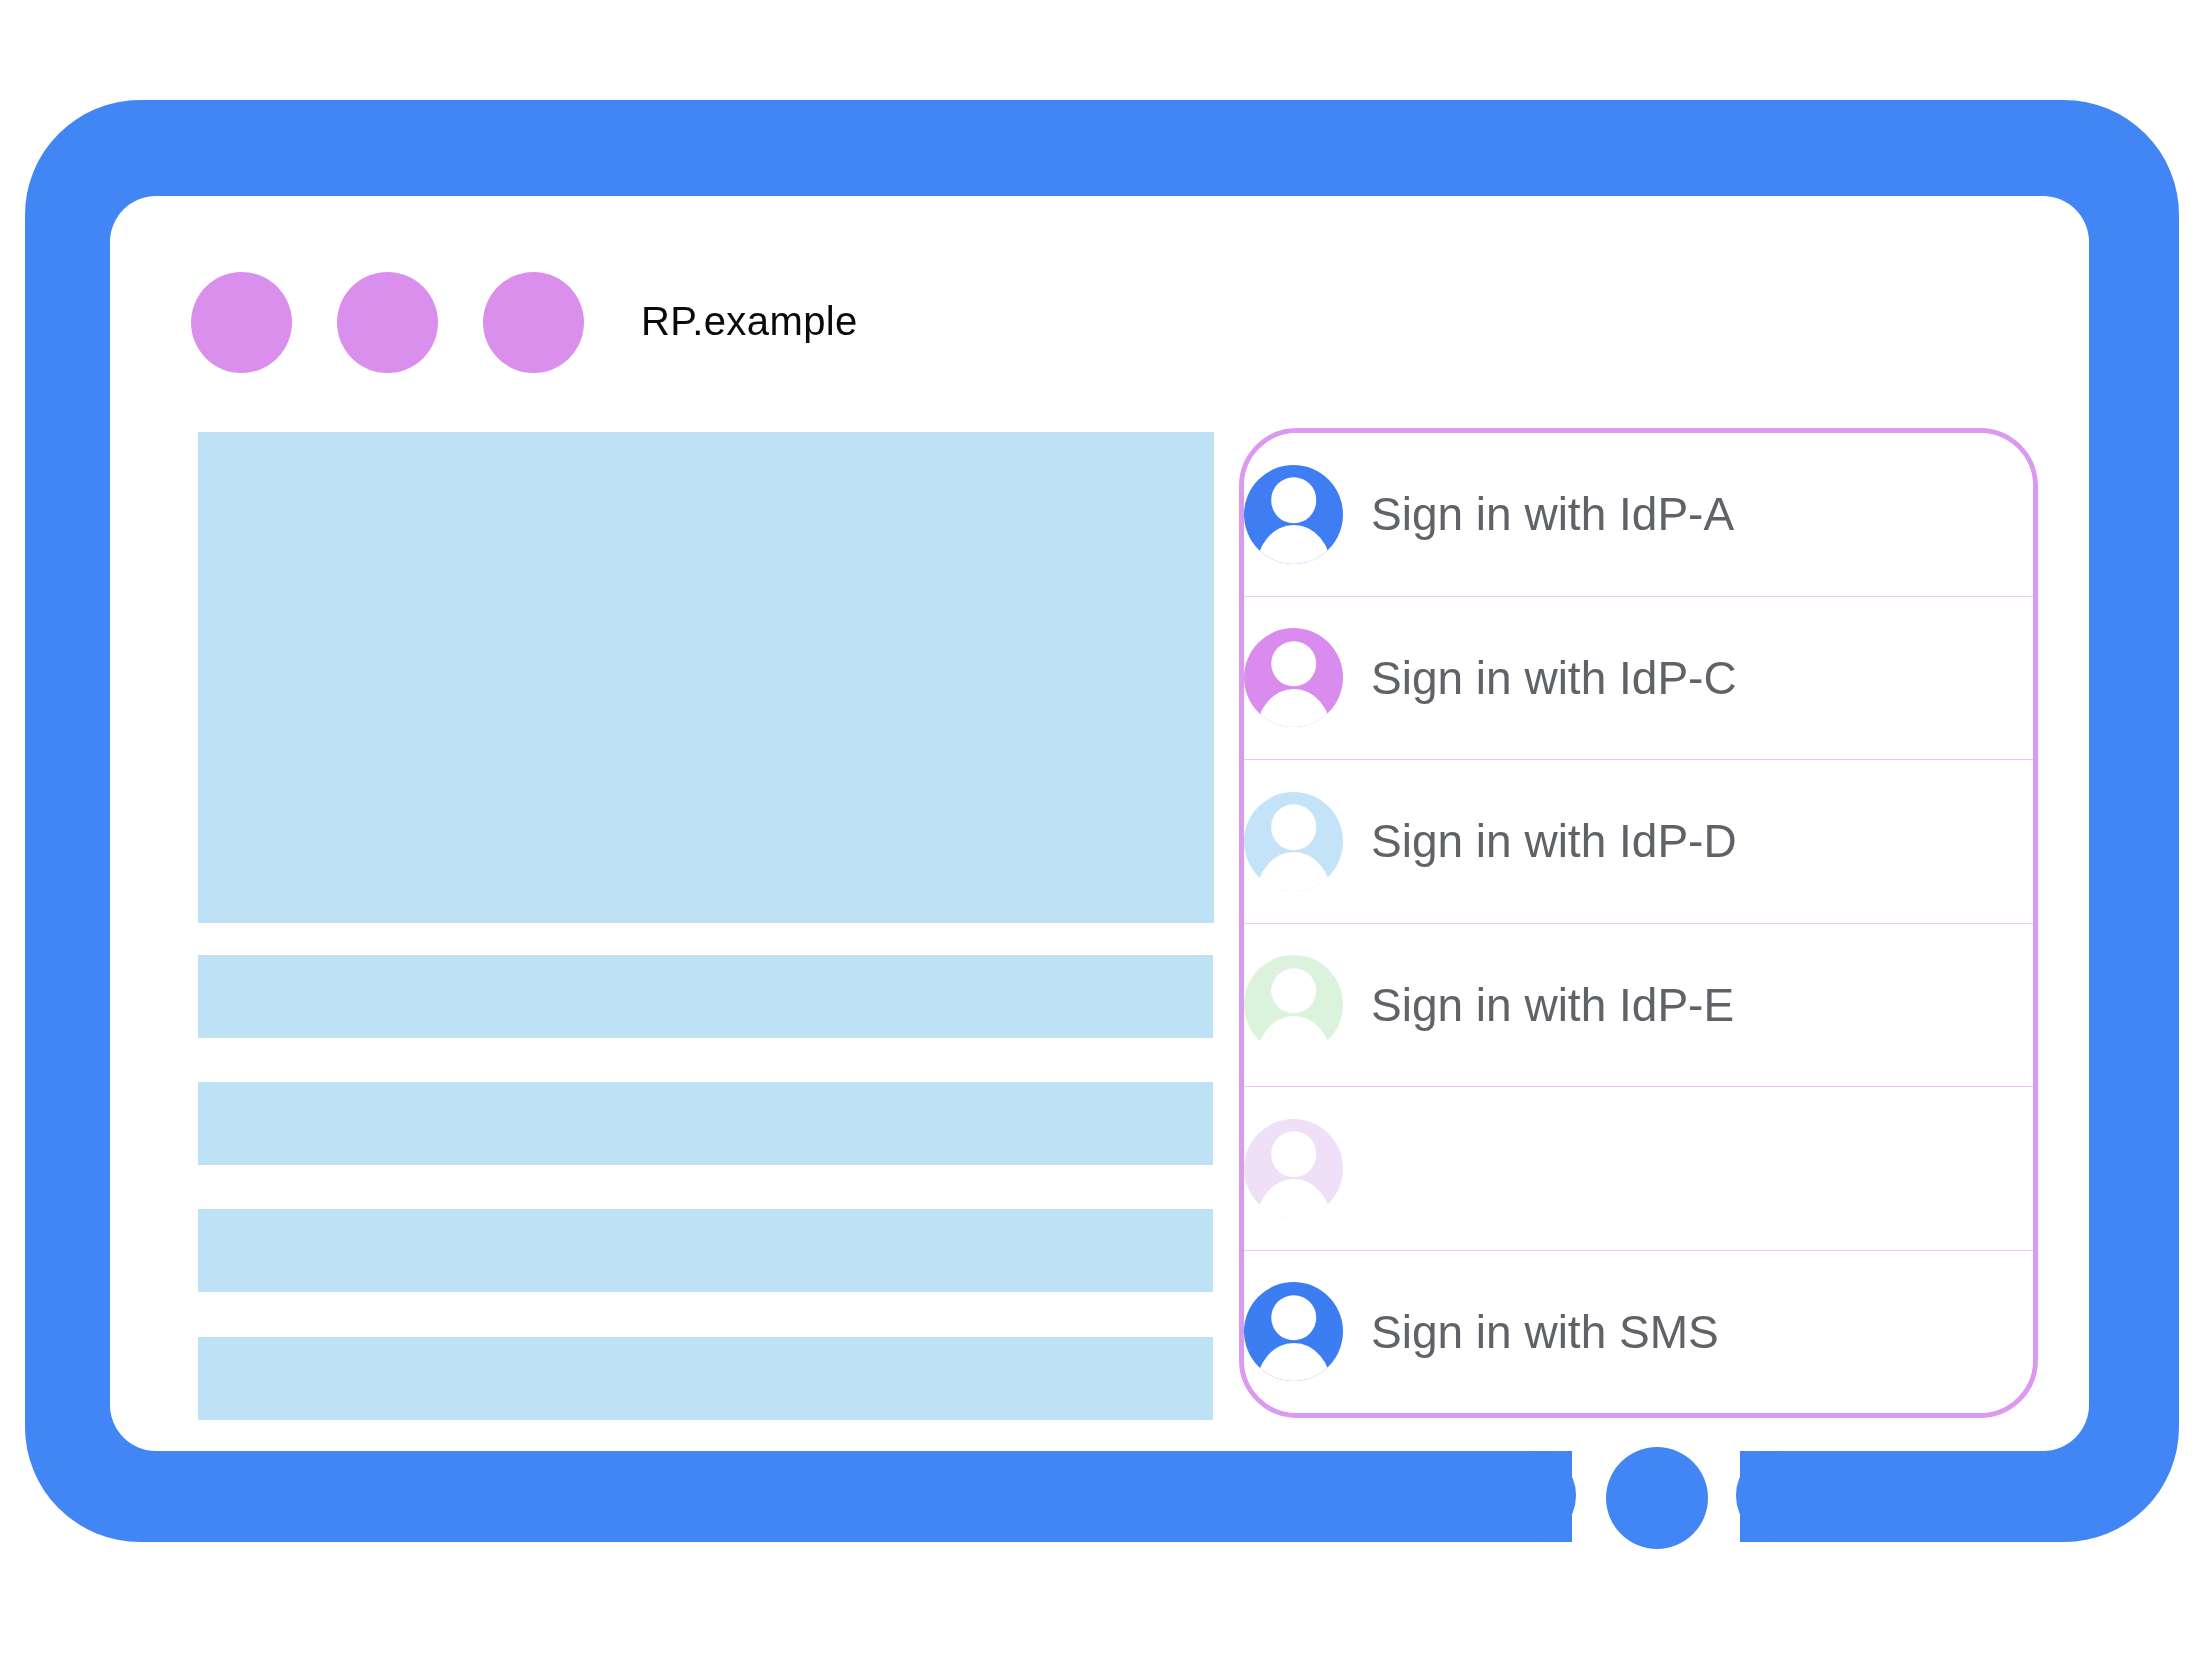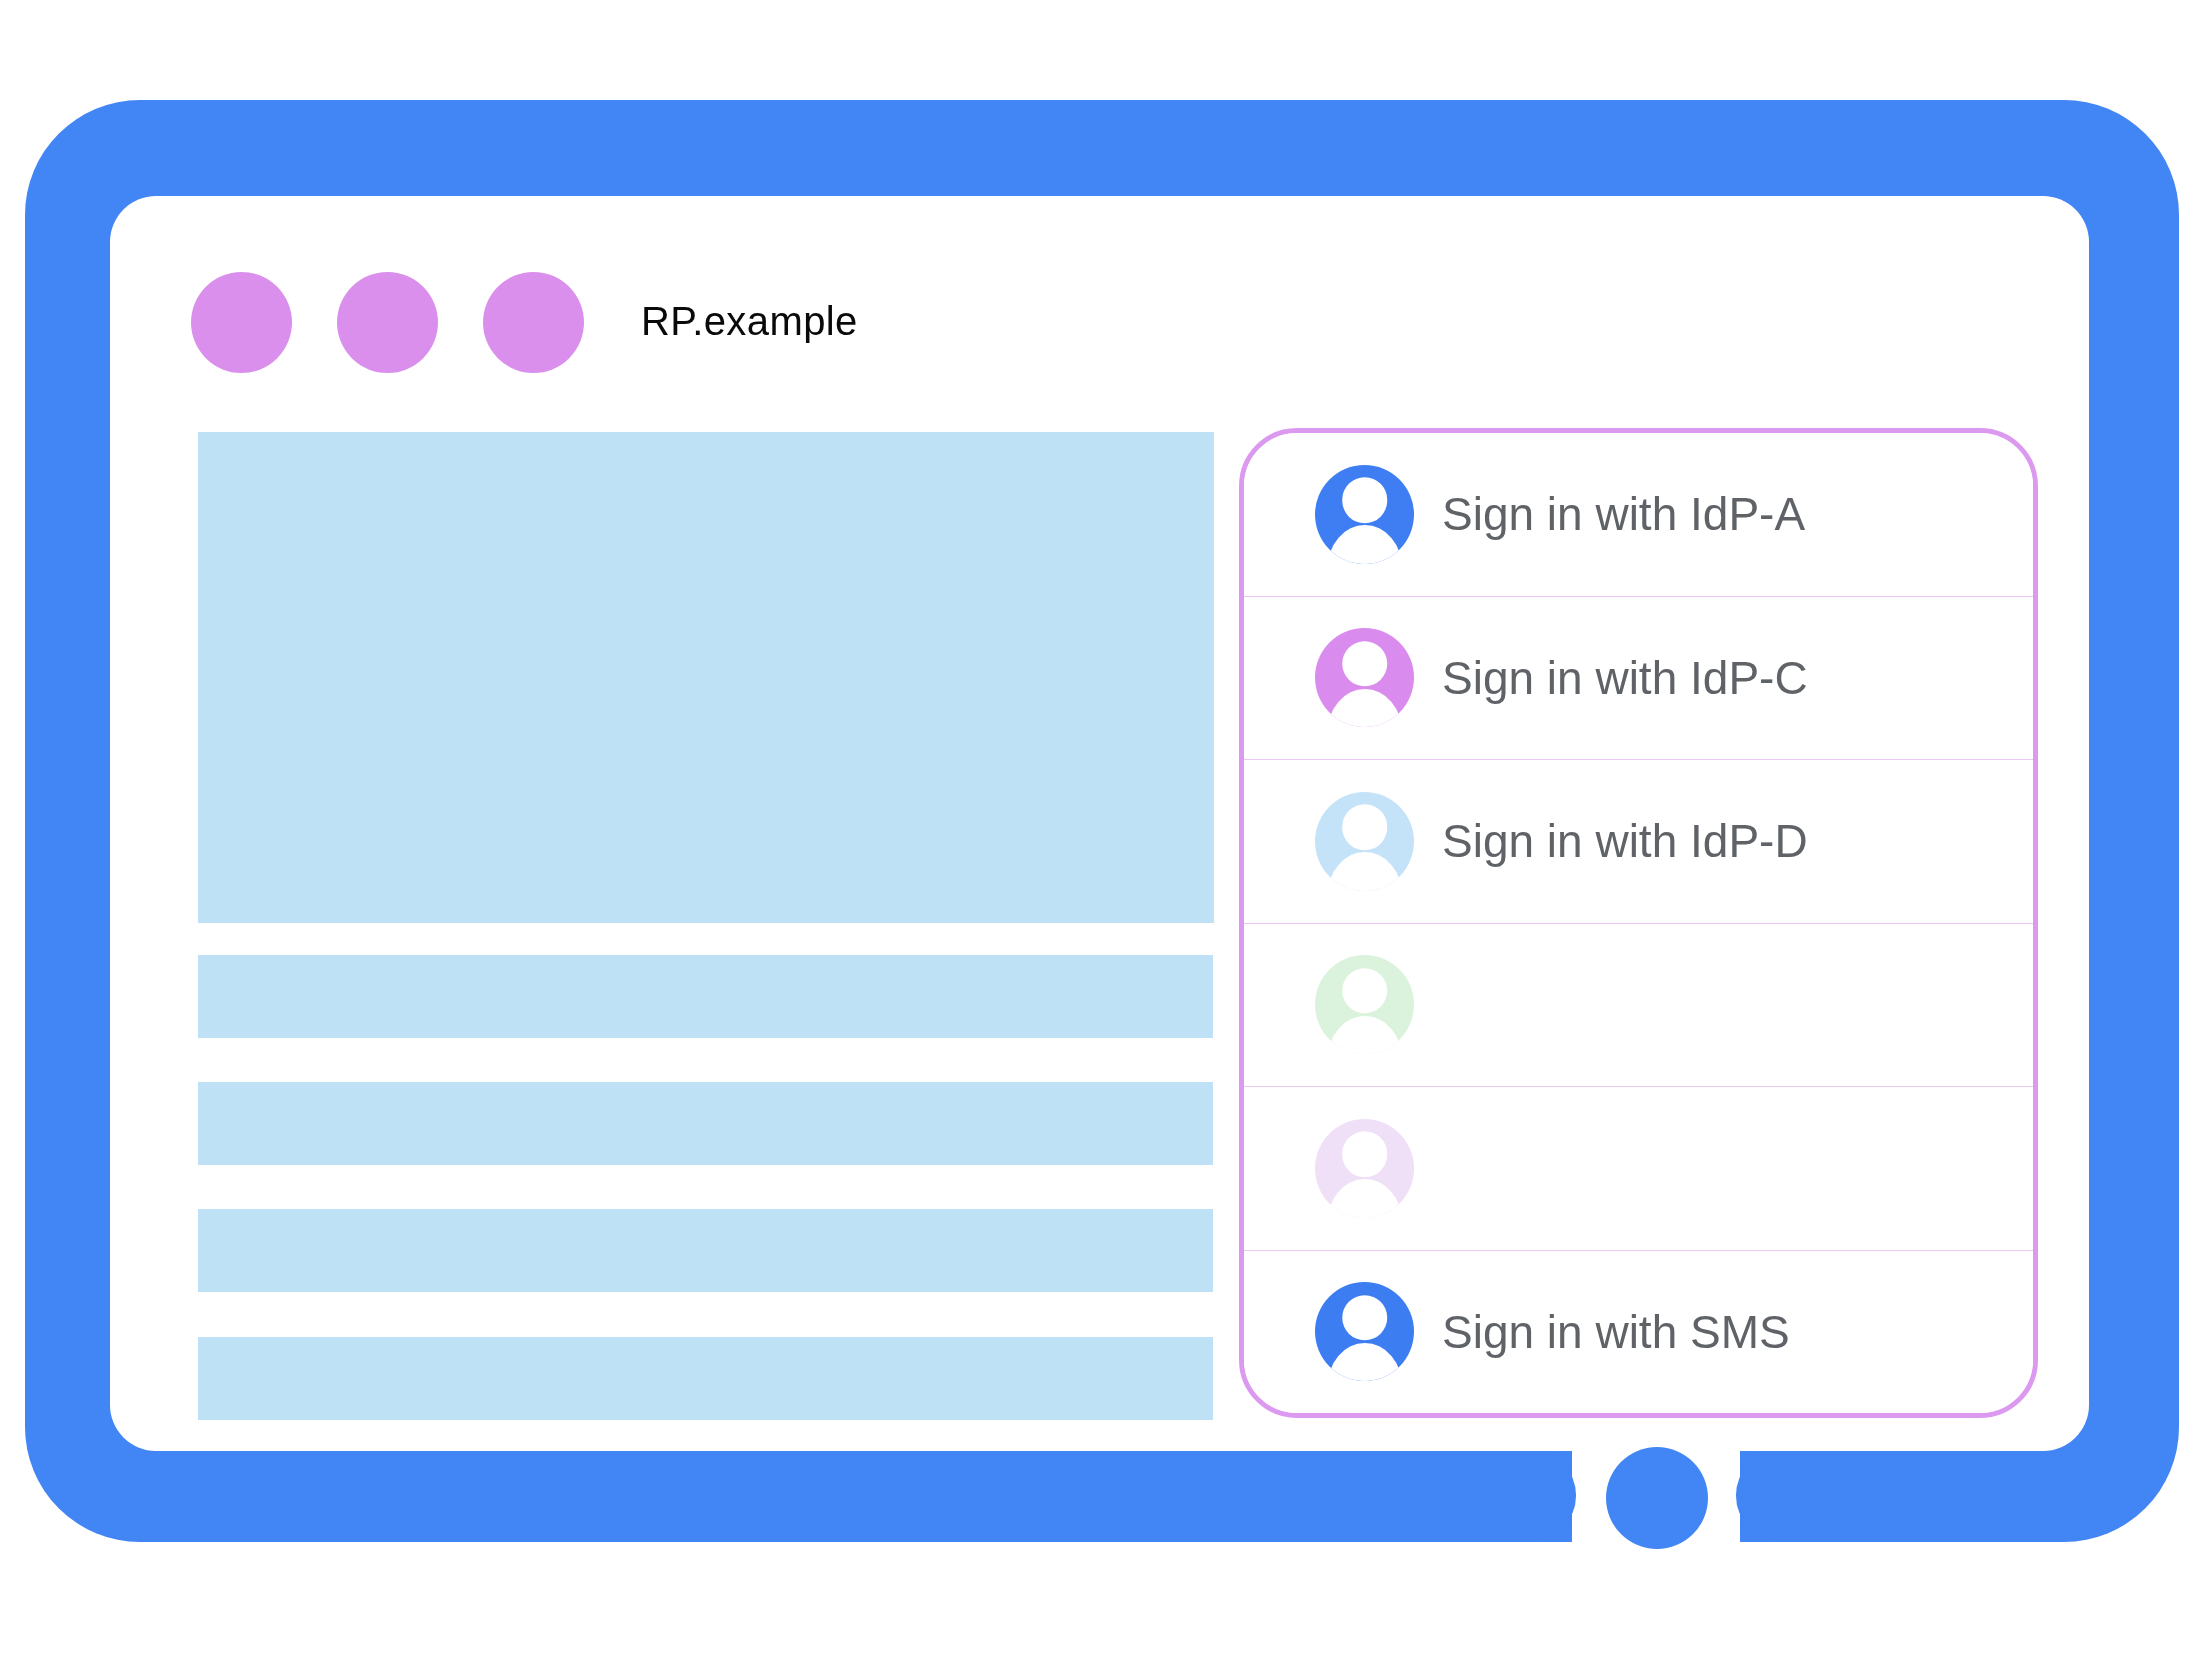--- a/index.html
+++ b/index.html
@@ -32,21 +32,21 @@
   .hero{position:absolute;left:198px;top:432px;width:1016px;height:491px;background:var(--skeleton-blue);}
   .skel-bar{position:absolute;left:198px;width:1015px;height:83px;background:var(--skeleton-blue);}
   
   .panel{
     position:absolute;left:1239px;top:428px;width:799px;height:990px;
     box-sizing:border-box;background:#ffffff;
     border:5.3px solid var(--panel-border);border-radius:58px;
     display:flex;flex-direction:column;overflow:hidden;
   }
   .signin-row{
-    flex:1 1 0;display:flex;align-items:center;padding-left:71px;
+    flex:1 1 0;display:flex;align-items:center;
     background:#ffffff;
   }
   .signin-row + .signin-row{border-top:1.8px solid var(--panel-divider);}
   .avatar{position:relative;flex:0 0 auto;width:99px;height:99px;border-radius:50%;overflow:hidden;}
   .avatar .head{
     position:absolute;left:50%;top:36%;width:46%;height:46%;
     transform:translate(-50%,-50%);background:#ffffff;border-radius:50%;
   }
   .avatar .torso{
     position:absolute;left:50%;top:61%;width:76%;height:72%;
@@ -112,20 +112,21 @@
       <span class="torso"></span>
     </span>
     <span class="signin-label">Sign in with IdP-D</span>
   </div>
 
   <div class="signin-row">
     <span class="avatar" style="background: rgb(219, 242, 221);">
       <span class="head"></span>
       <span class="torso"></span>
     </span>
+    <span class="signin-label">Sign in with IdP-E</span>
   </div>
 
   <div class="signin-row">
     <span class="avatar" style="background: rgb(239, 224, 248);">
       <span class="head"></span>
       <span class="torso"></span>
     </span>
   </div>
 
   <div class="signin-row">

